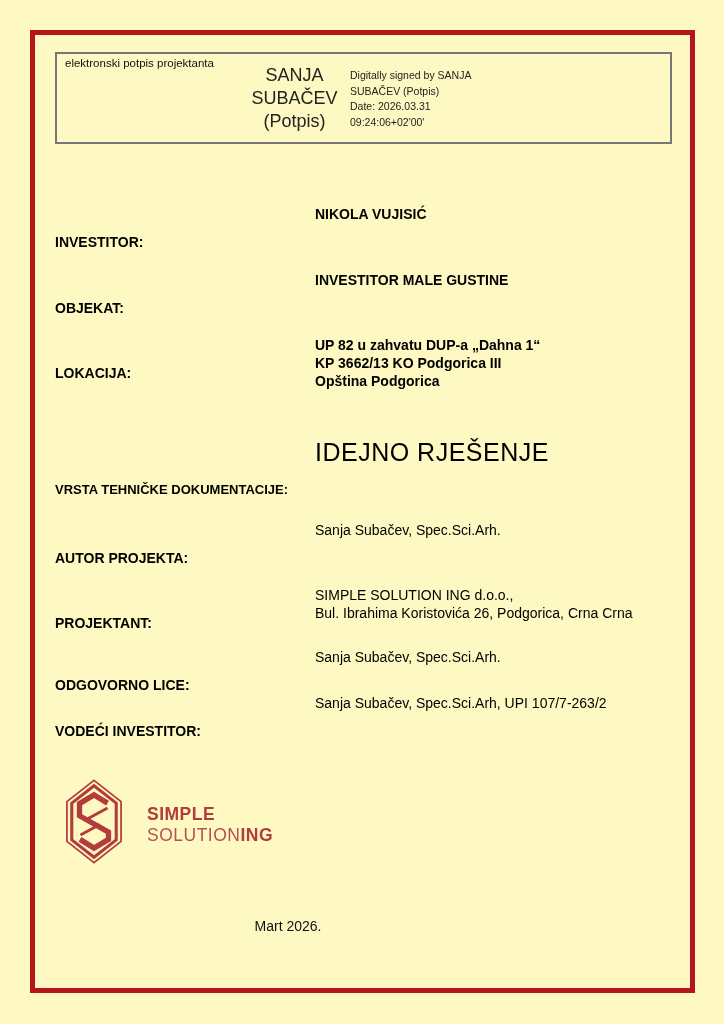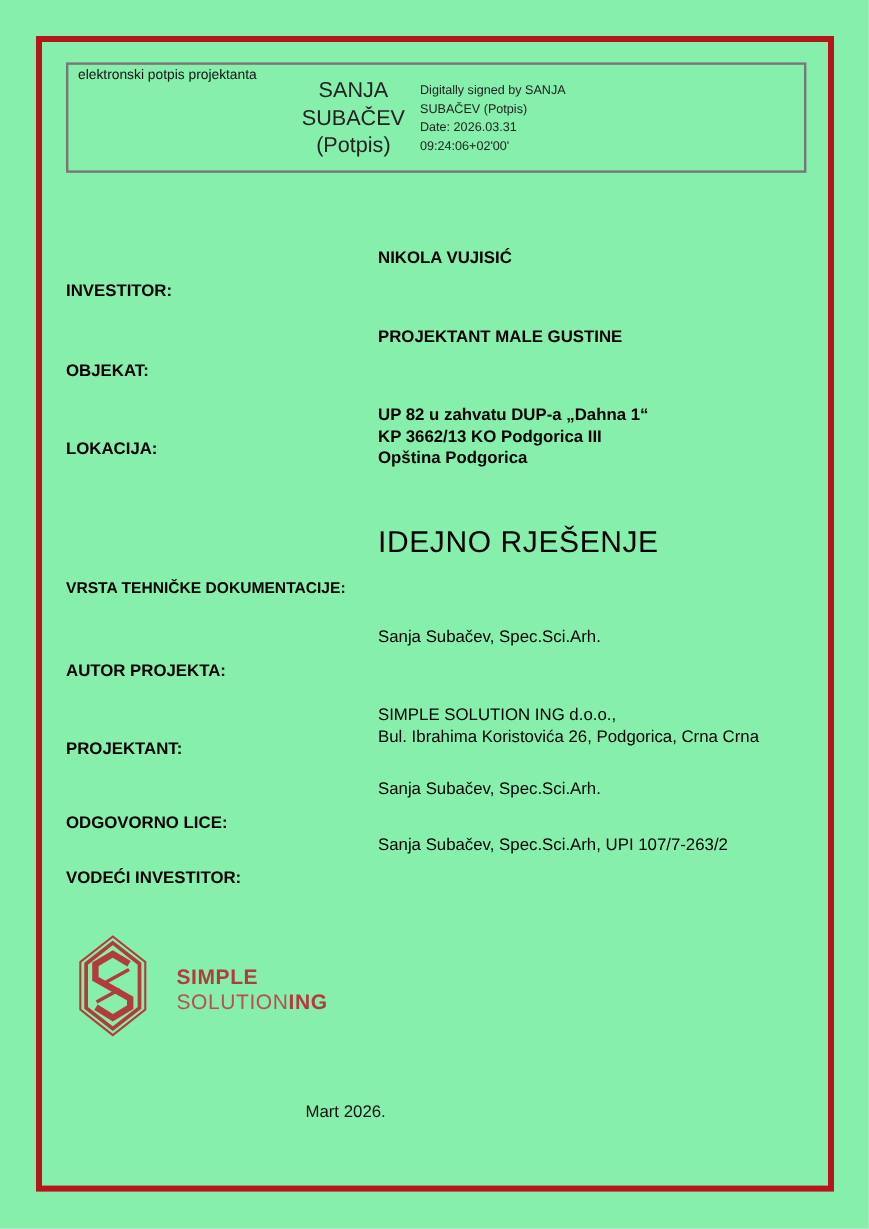--- a/index.html
+++ b/index.html
@@ -1,19 +1,19 @@
 <!DOCTYPE html>
 <html><head>
 <meta charset="utf-8">
 <style>
   html,body{margin:0;padding:0;background:#e8e8e8;}
   .page{
     position:relative;
     width:724px;height:1024px;
-    background:#86efac;
+    background:#fef9c3;
     font-family:"Liberation Sans", sans-serif;
     color:#000;
     overflow:hidden;
     margin:0 auto;
   }
   .red-frame{
     position:absolute;left:30px;top:30px;
     width:665px;height:963px;
     box-sizing:border-box;
     border:5px solid #B5161C;
@@ -96,21 +96,21 @@
     </div>
   </div>
 
   <div class="row row-investitor">
     <span class="label">INVESTITOR:</span>
     <span class="value bold">NIKOLA VUJISIĆ</span>
   </div>
 
   <div class="row row-objekat">
     <span class="label">OBJEKAT:</span>
-    <span class="value bold">PROJEKTANT MALE GUSTINE</span>
+    <span class="value bold">INVESTITOR MALE GUSTINE</span>
   </div>
 
   <div class="row row-lokacija">
     <span class="label">LOKACIJA:</span>
     <span class="value bold">
       <div>UP 82 u zahvatu DUP-a „Dahna 1“</div>
       <div>KP 3662/13 KO Podgorica III</div>
       <div>Opština Podgorica</div>
     </span>
   </div>

